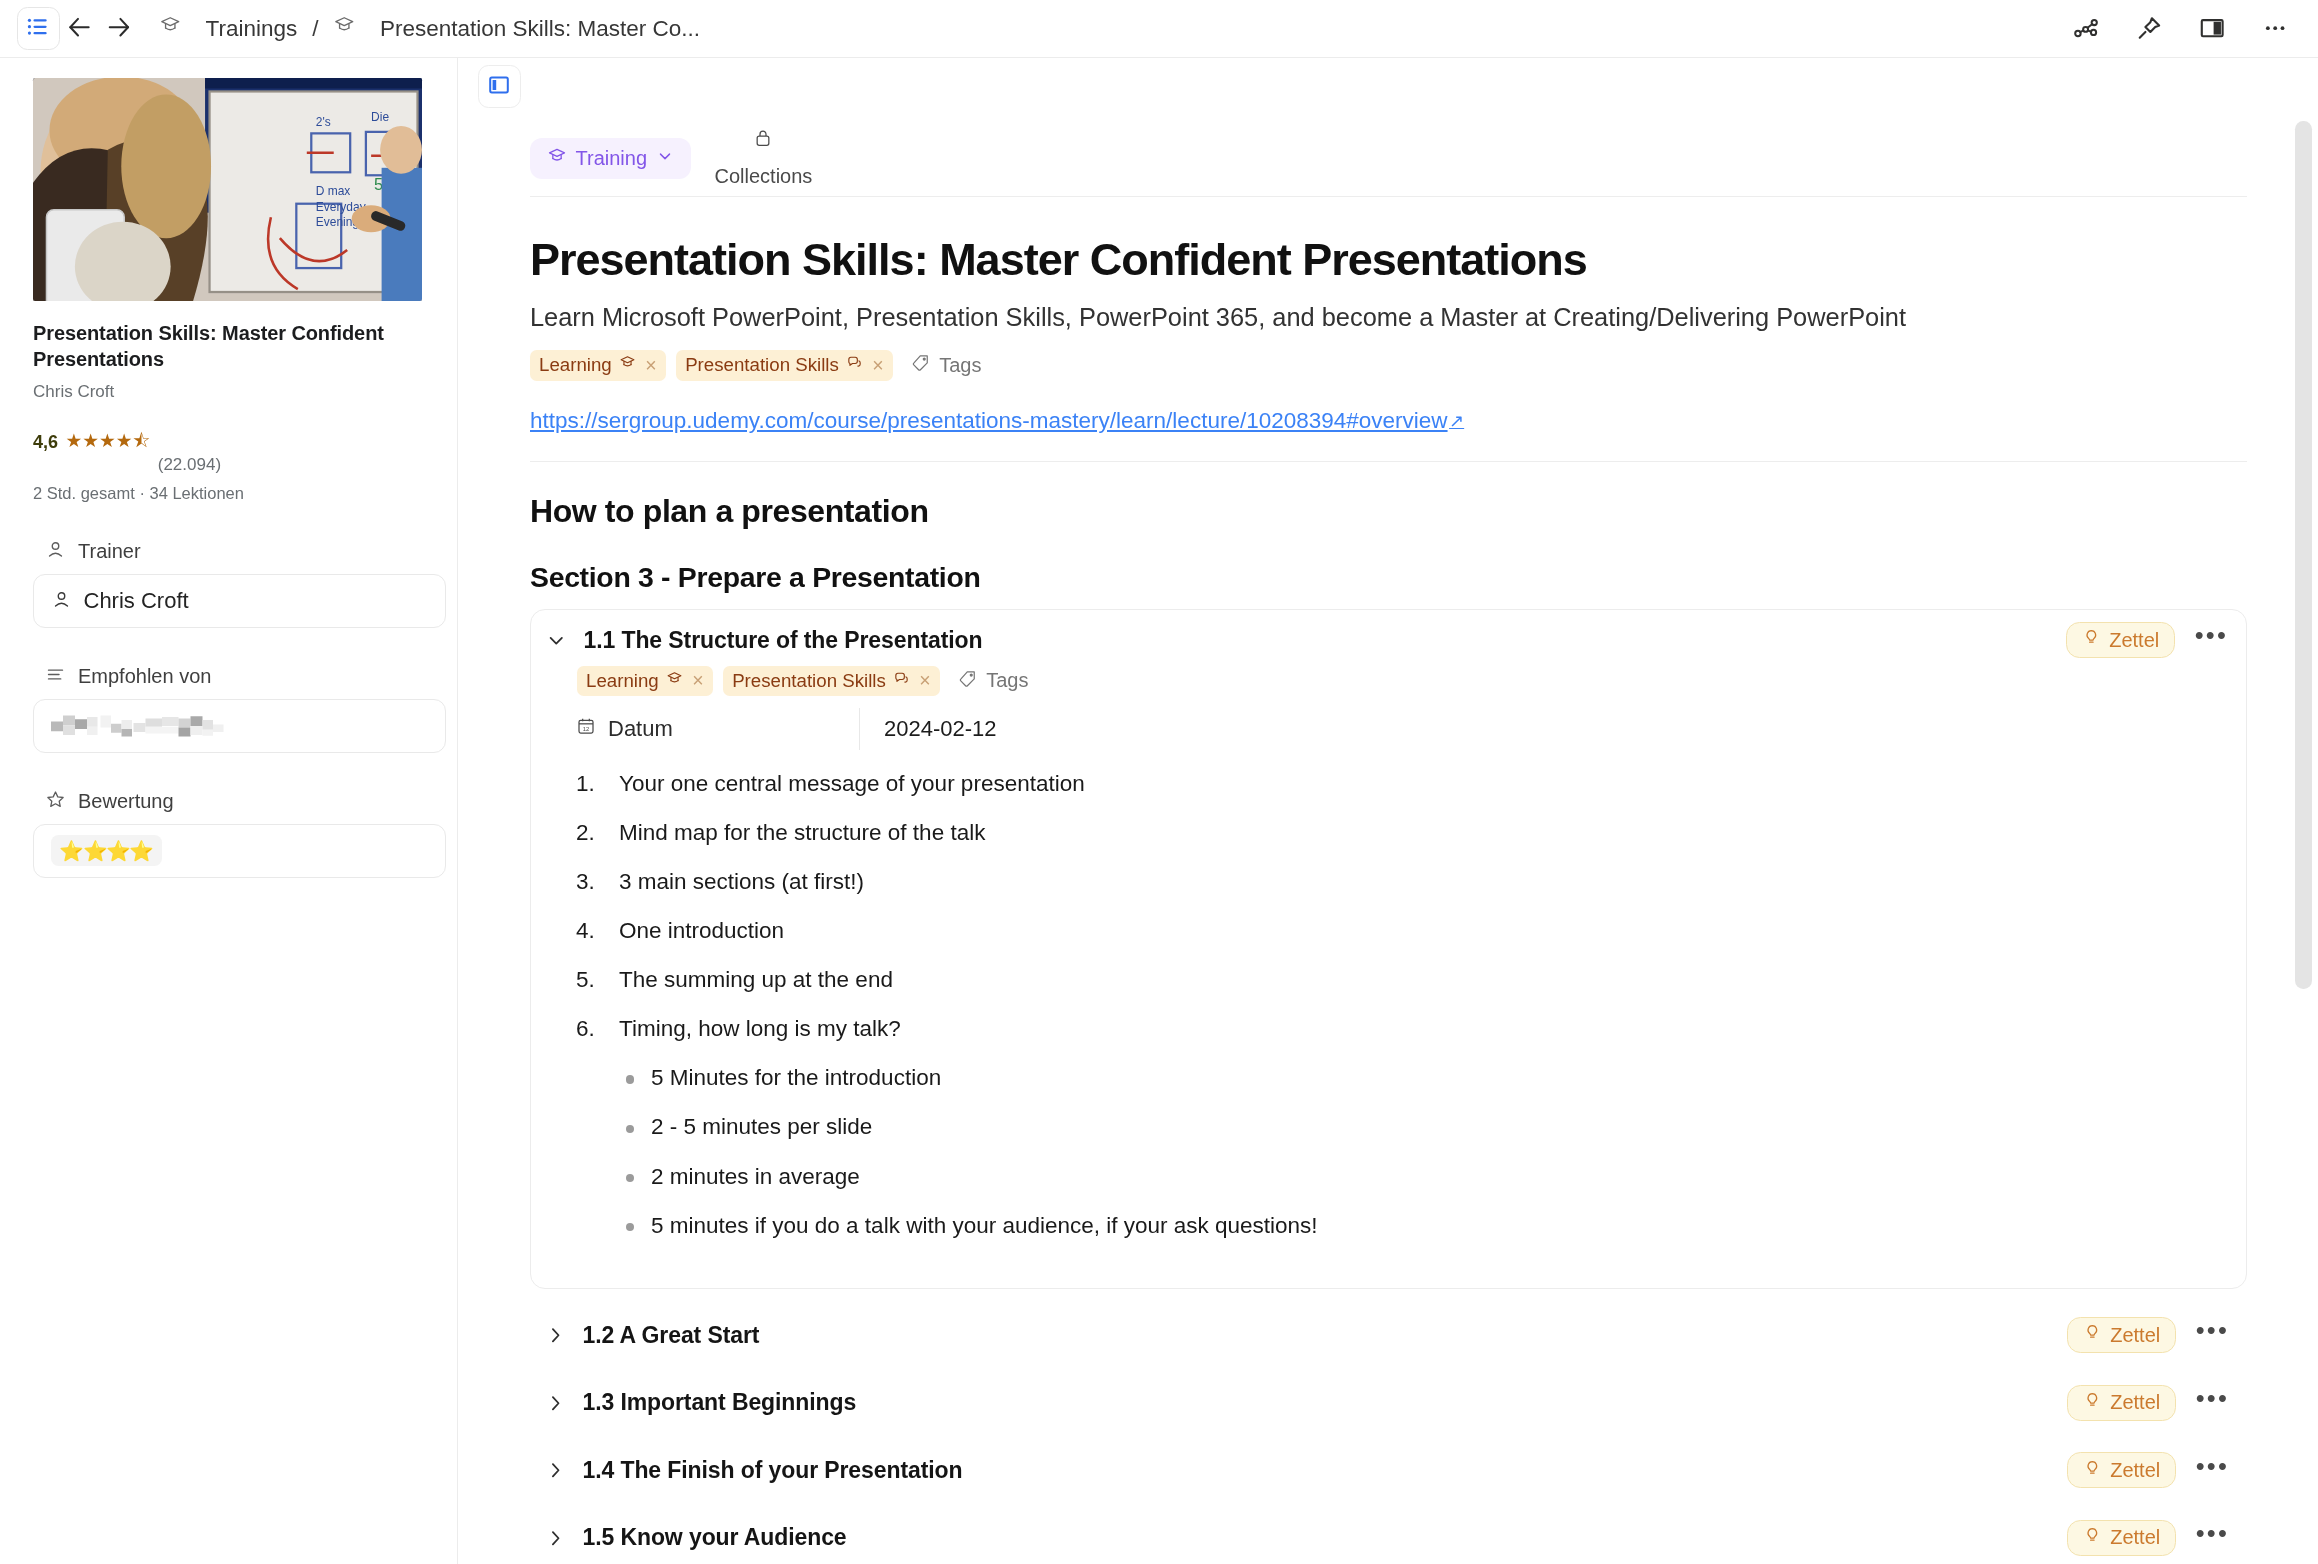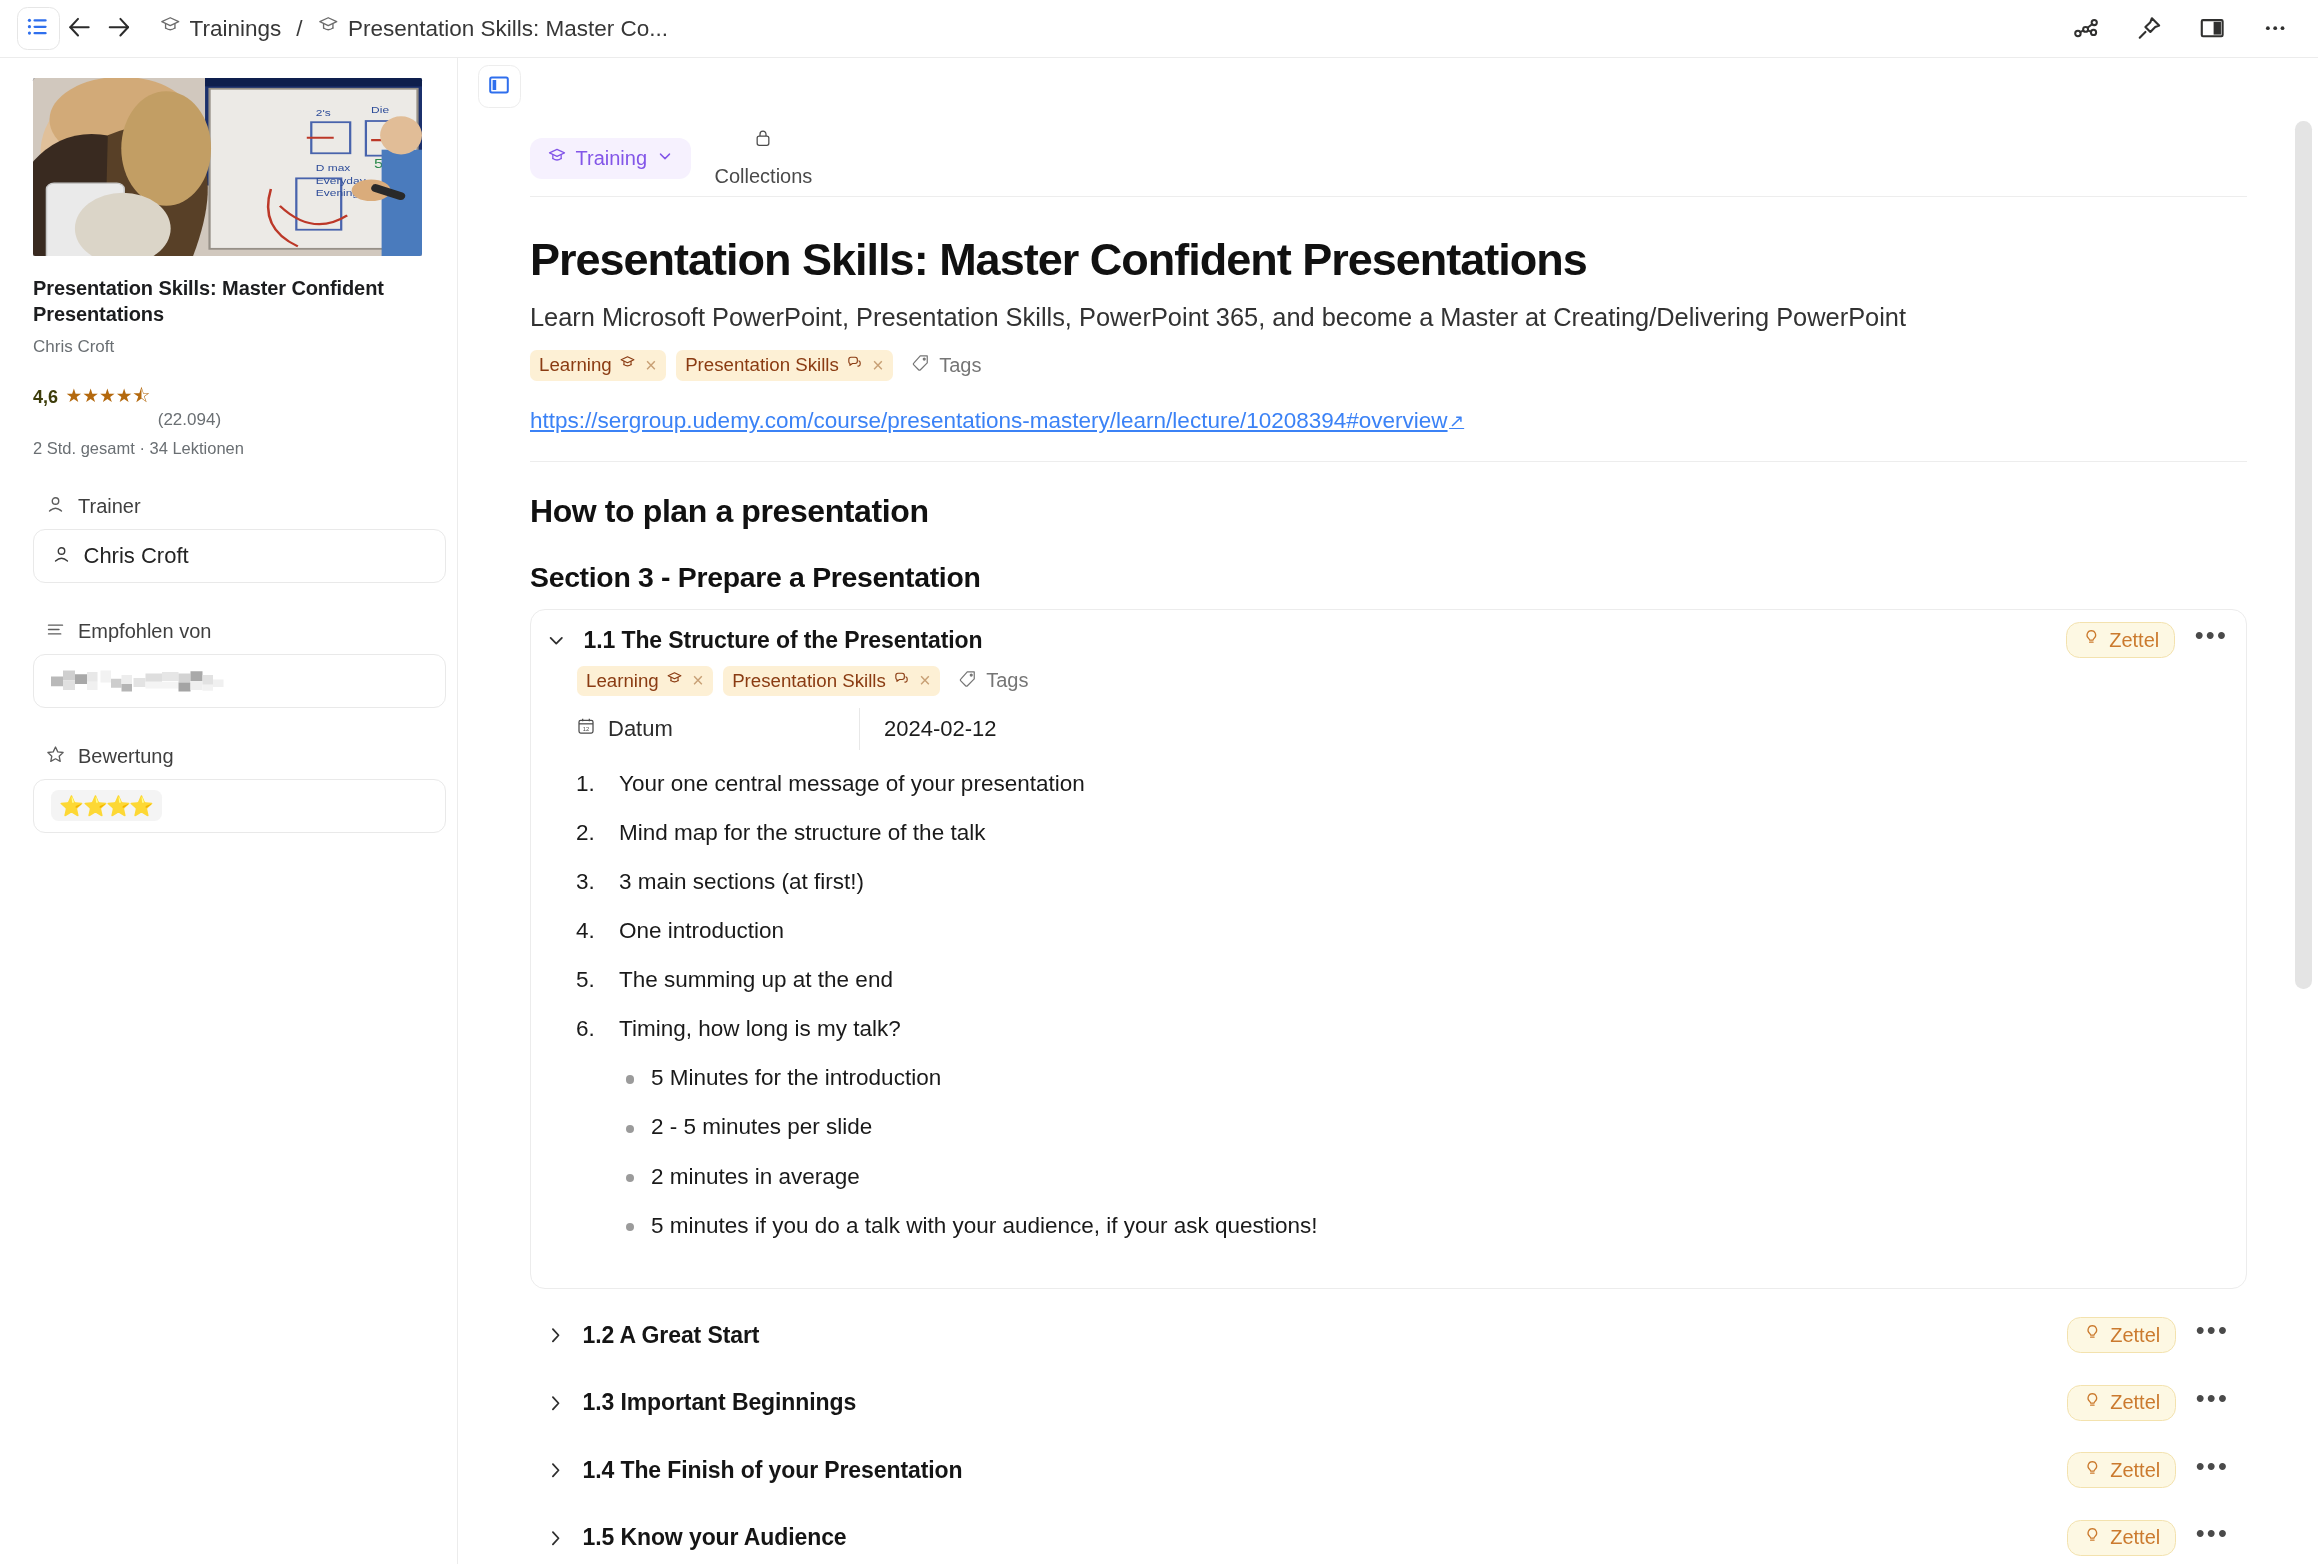--- a/index.html
+++ b/index.html
@@ -47,21 +47,21 @@
 
   .breadcrumb {
     display: flex; align-items: center;
     margin-left: 19.5px;
     gap: 0px;
     font-size: 22.5px;
     color: #3b3b3b;
     min-width: 0;
   }
   .crumb {
-    display: flex; align-items: center; gap: 8px;
+    display: flex; align-items: center; gap: 24px;
     white-space: nowrap;
   }
   .crumb-sep {
     margin: 0 15px;
     color: #3b3b3b;
     font-size: 22.5px;
   }
   .crumb-label { font-size: 22.5px; color: #373737; }
 
   .titlebar-right {
@@ -83,21 +83,21 @@
     width: 458px;
     flex: 0 0 458px;
     background: #ffffff;
     border-right: 1.5px solid #ececec;
     padding: 19.5px 33px 0 33px;
     overflow: hidden;
   }
 
   .course-card { width: 389px; }
   .course-thumb {
-    width: 389px; height: 178px;
+    width: 389px; height: 223px;
     border-radius: 2.2px;
     overflow: hidden;
     position: relative;
     background: #2a3a55;
   }
   .course-thumb svg { display:block; width: 100%; height: 100%; }
 
   .course-title {
     margin-top: 19.5px;
     font-size: 20px;

